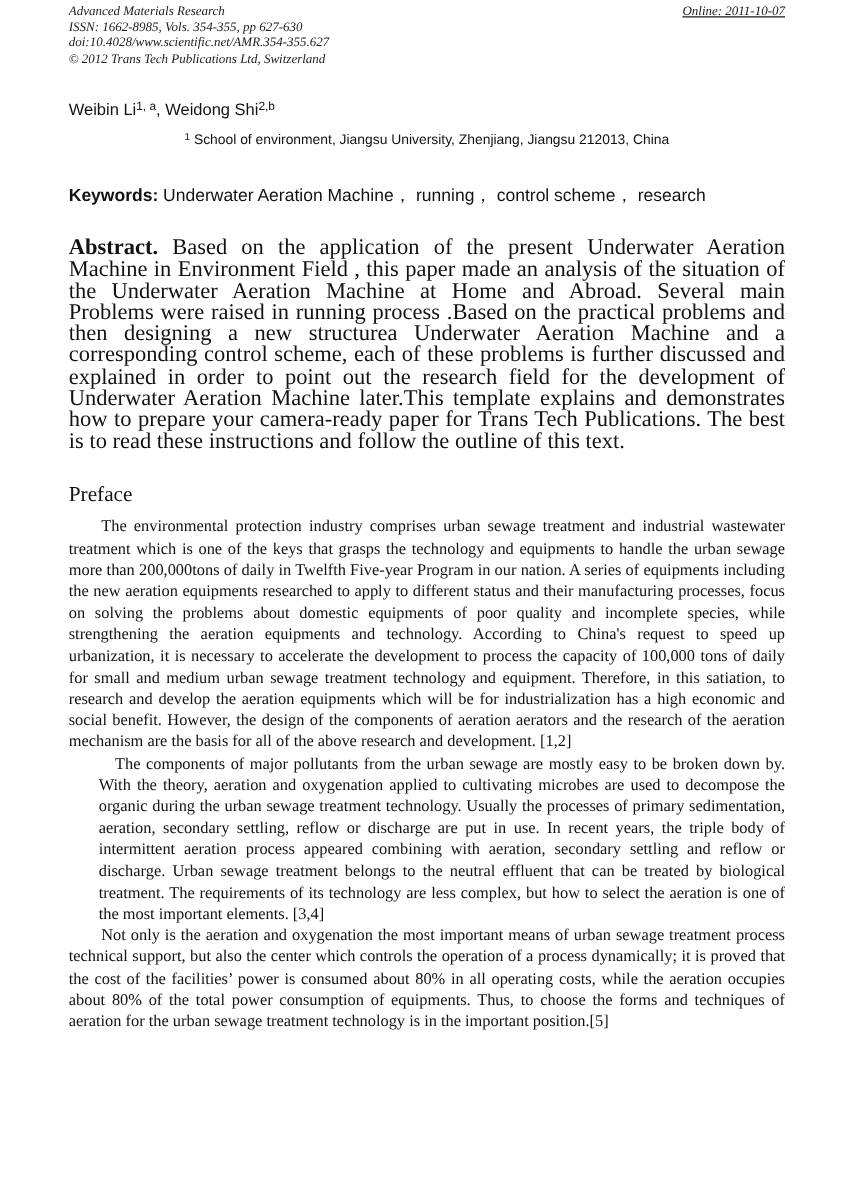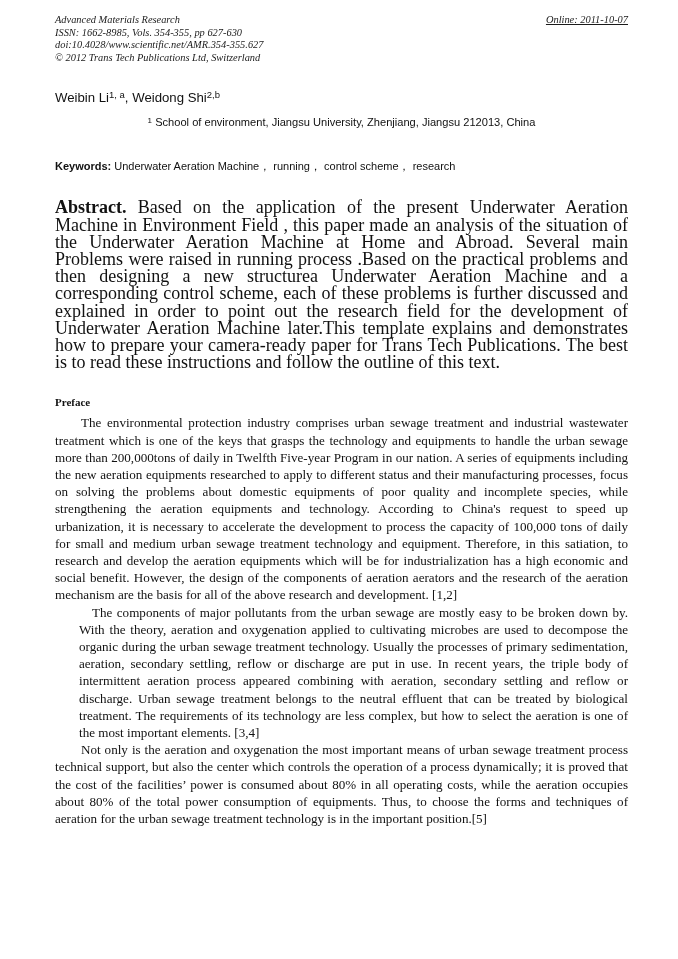--- a/index.html
+++ b/index.html
@@ -14,21 +14,21 @@
     overflow: hidden;
     color: #111111;
     -webkit-font-smoothing: antialiased;
   }
   .page {
     position: absolute;
     left: 0; top: 0;
     width: 678px;
     height: 931px;
     box-sizing: border-box;
-    padding: 14px 50px 0 55px;
+    padding: 4px 50px 0 55px;
   }
 
   
   .journal-header {
     font-family: "Liberation Serif", serif;
     font-style: italic;
     font-size: 10.4px;
     line-height: 12.6px;
     color: #1a1a1a;
     position: relative;
@@ -74,43 +74,43 @@
   }
   sup {
     font-size: 0.72em;
     vertical-align: 0.42em;
     line-height: 0;
   }
 
   
   .keywords {
     font-family: "Liberation Sans", sans-serif;
-    font-size: 11px;
+    font-size: 14px;
     margin: 30px 0 0 0;
     line-height: 15px;
   }
   .keywords .kw-label {
     font-weight: bold;
   }
 
   
   .abstract {
     font-family: "Liberation Serif", serif;
     font-size: 18px;
     line-height: 17.2px;
     text-align: justify;
     margin: 25px 0 0 0;
   }
   .abstract .ab-label {
     font-weight: bold;
   }
   .section-heading {
     font-family: "Liberation Serif", serif;
-    font-weight: bold;
-    font-size: 11px;
+    font-weight: normal;
+    font-size: 17px;
     margin: 25px 0 6px 0;
   }
   .para {
     font-family: "Liberation Serif", serif;
     font-size: 13.1px;
     line-height: 17.2px;
     text-align: justify;
     margin: 0;
   }
   .para.indent-large { text-indent: 26px; }

